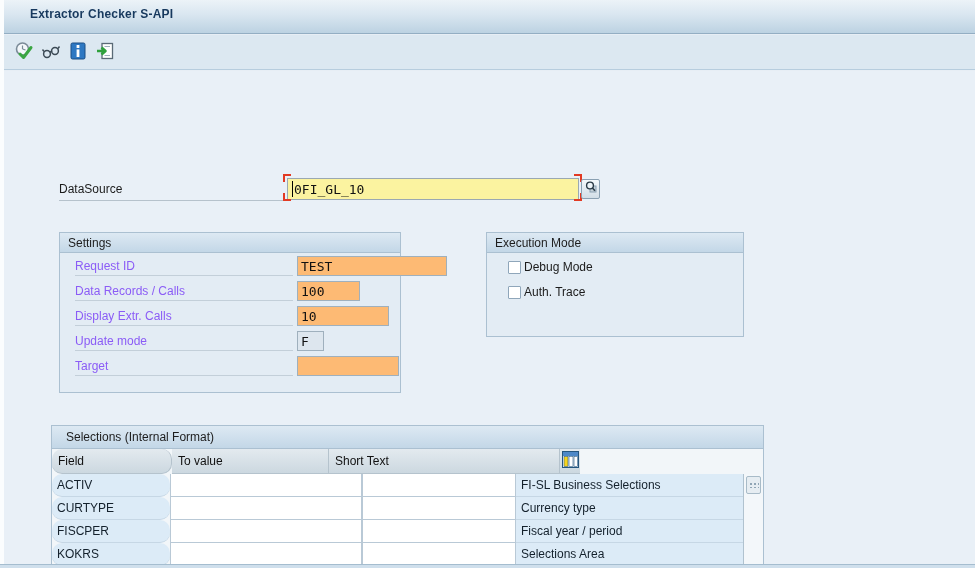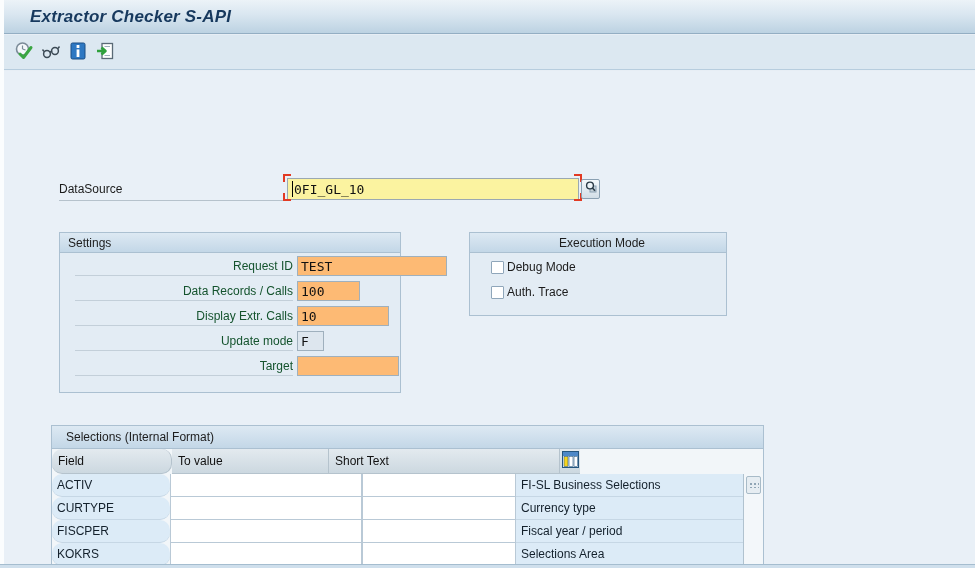--- a/index.html
+++ b/index.html
@@ -8,21 +8,21 @@
   .window { position:absolute; inset:0; }
 
   
   .left-edge { position:absolute; left:0; top:0; width:4px; height:568px; background:#fbfdfe; }
   .bottom-edge { position:absolute; left:0; bottom:0; width:975px; height:4px; background:#cfdfec; border-top:1px solid #a5bdcf; }
 
   
   .titlebar { position:absolute; left:4px; top:0; right:0; height:34px;
     background:linear-gradient(180deg,#ecf3f8 0%,#d9e6f0 45%,#bcd2e2 100%);
     border-bottom:1px solid #93aec3; }
-  .titlebar .title { position:absolute; left:26px; top:7px; font-size:17px; font-weight:bold; font-style:italic; color:#17395e; letter-spacing:.2px; }
+  .titlebar .title { position:absolute; left:26px; top:7px; font-size:12px; font-weight:bold; color:#17395e; letter-spacing:.2px; }
 
   
   .toolbar { position:absolute; left:4px; top:35px; right:0; height:35px; background:#dce8f1; border-bottom:1px solid #b7cdde; }
   .tb-btn { position:absolute; top:7px; width:22px; height:22px; display:flex; align-items:center; justify-content:center; cursor:pointer; }
 
   
   .content { position:absolute; left:4px; top:71px; right:0; bottom:4px; background:#e9f0f7; }
 
   
   .ds-label { position:absolute; left:55px; top:111px; font-size:12px; color:#1b1b1b; }
@@ -33,24 +33,24 @@
   .br-tl { left:279px; top:103px; border-left:2px solid #e23a23; border-top:2px solid #e23a23; }
   .br-tr { left:570px; top:103px; border-right:2px solid #e23a23; border-top:2px solid #e23a23; }
   .br-bl { left:279px; top:122px; border-left:2px solid #e23a23; border-bottom:2px solid #e23a23; }
   .br-br { left:570px; top:122px; border-right:2px solid #e23a23; border-bottom:2px solid #e23a23; }
   .ds-search { position:absolute; left:577px; top:108px; width:19px; height:20px; background:linear-gradient(180deg,#f4f8fb,#d2dee7); border:1px solid #8aa0b2; border-radius:2px; display:flex; align-items:center; justify-content:center; cursor:pointer; }
 
   
   .groupbox { position:absolute; border:1px solid #abc0d1; background:#e3ecf4; }
   .gb-title { height:20px; background:linear-gradient(180deg,#dde9f3,#c3d7e7); border-bottom:1px solid #abc0d1; font-size:12px; color:#1d1d1d; padding:3px 0 0 8px; }
   .gb-settings { left:55px; top:161px; width:342px; height:161px; }
-  .gb-exec { left:465px; top:161px; width:258px; height:84px;text-align:center; }
+  .gb-exec { left:482px; top:161px; width:258px; height:105px; }
 
   .s-row { position:absolute; left:0; height:22px; width:100%; }
-  .s-label { position:absolute; left:15px; top:3px; width:218px; height:17px; font-size:12px; color:#14532d; border-bottom:1px solid #c3cfd9;text-align:right; }
+  .s-label { position:absolute; left:15px; top:3px; width:218px; height:17px; font-size:12px; color:#8b5cf6; border-bottom:1px solid #c3cfd9; }
   .s-input { position:absolute; left:237px; top:0; height:20px; background:#fdba74; border:1px solid #9fb0bd; font-family:"DejaVu Sans Mono", monospace; font-size:13px; color:#111; padding:0 3px; outline:none; }
   .w0 { width:150px; } .w1 { width:63px; } .w2 { width:92px; } .w3 { width:27px; background:#dde6ee; } .w4 { width:102px; }
 
   .cb-row { position:absolute; left:21px; height:16px; display:flex; align-items:center; cursor:pointer; }
   .cb-box { width:13px; height:13px; background:#fff; border:1px solid #8fa6ba; border-radius:1px; margin-right:3px; }
   .cb-label { font-size:12px; color:#1b1b1b; }
 
   
   .gb-sel { left:47px; top:354px; width:713px; height:209px; background:#f2f6f9; }
   .gb-sel .gb-title { height:23px; padding-top:4px; padding-left:14px; }

